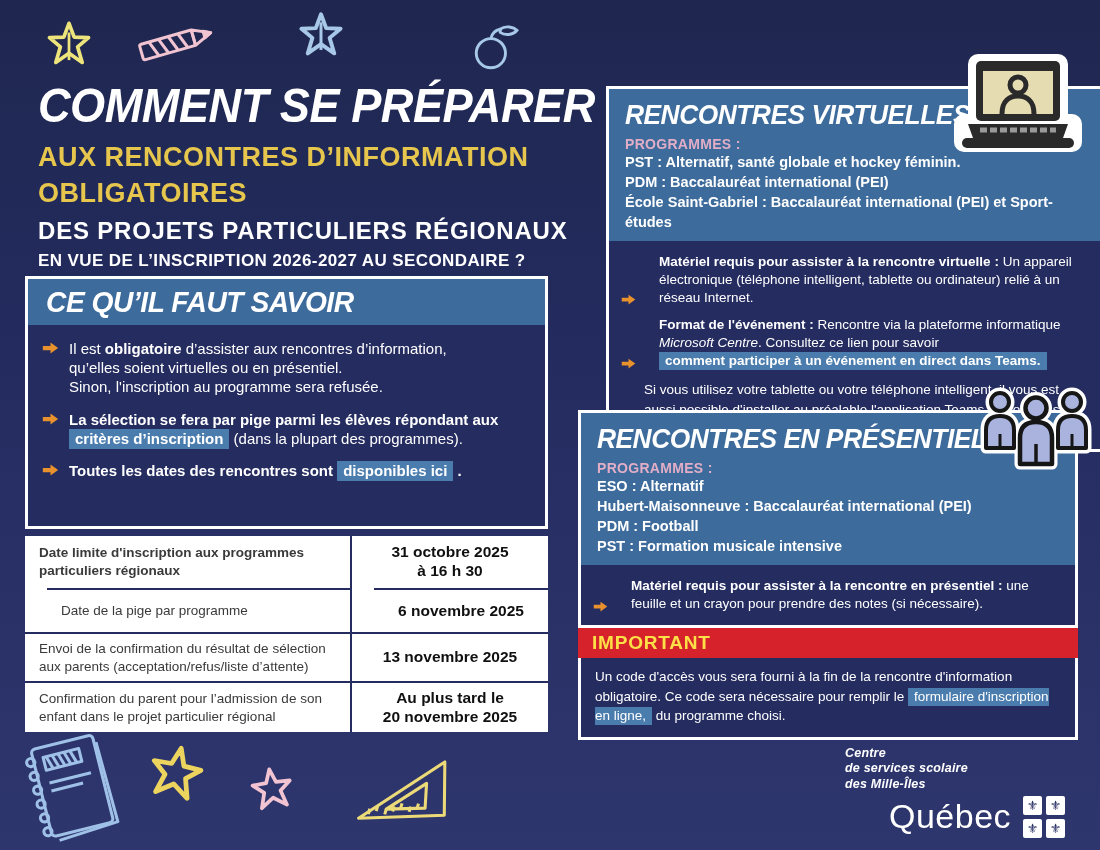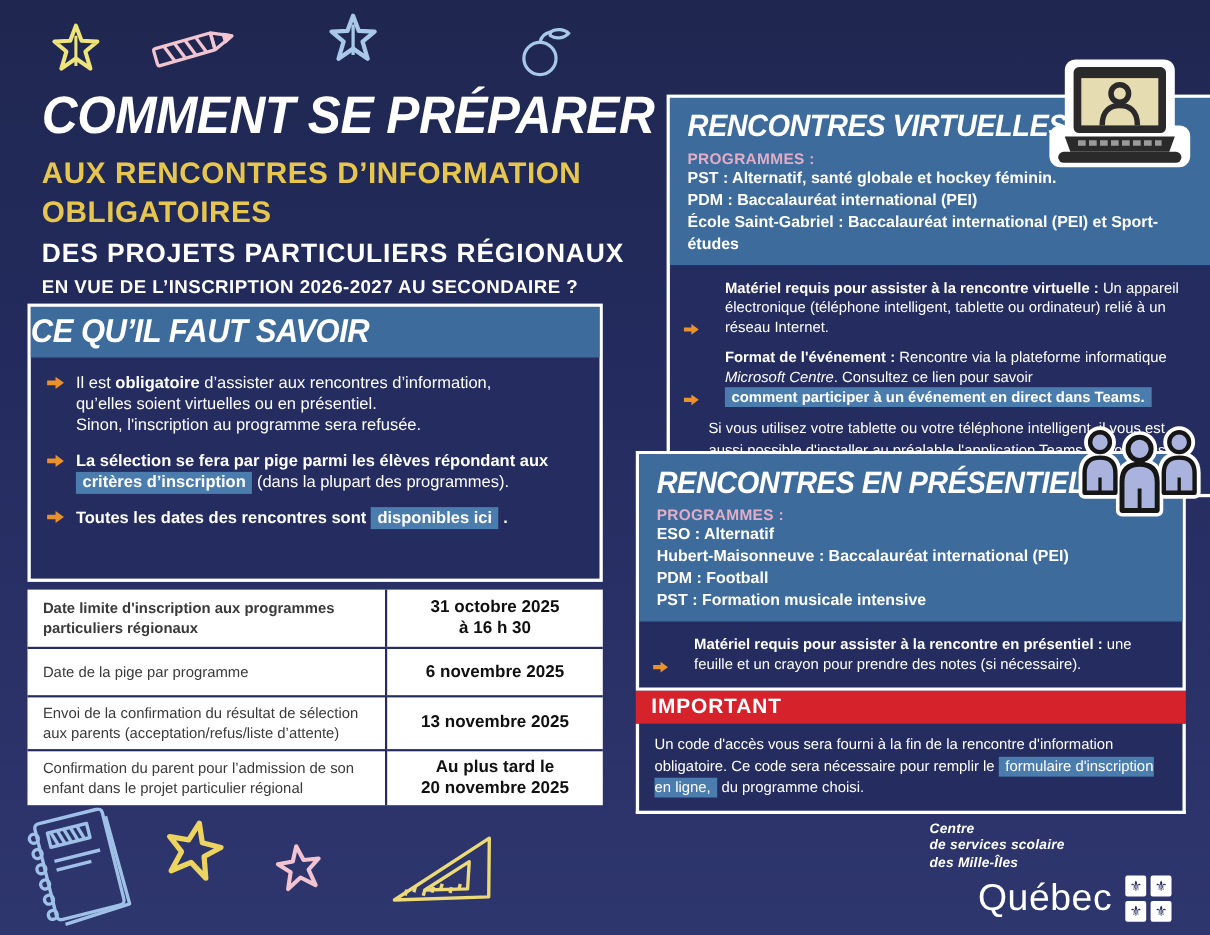--- a/index.html
+++ b/index.html
@@ -21,49 +21,49 @@
   
   .hdr-title { font-size: 48px; }
   .hdr-sub1 { color:#e7c64d; font-weight:800; font-size:27px; line-height:1.32; letter-spacing:.5px; margin-top:10px; }
   .hdr-sub3 { color:#fff; font-weight:800; font-size:24px; letter-spacing:.8px; margin-top:6px; }
   .hdr-sub4 { color:#fff; font-weight:800; font-size:17px; letter-spacing:.4px; margin-top:6px; }
 
   
   .panel { border:3px solid #ffffff; background:#242c60; }
   .band { background:#3d6b9c; }
 
-  .know-band { height:46px; display:flex; align-items:center; }
+  .know-band { height:46px; display:flex; align-items:center; padding-left:18px; }
   .know-band .disp { font-size:30px; }
   .know-body { padding:14px 14px 6px 14px; color:#fff; font-size:15px; line-height:1.28; }
 
   .bul { display:flex; gap:10px; margin-bottom:13px; }
   .bul svg { flex:0 0 auto; margin-top:2px; }
   .b { font-weight:700; }
   .lk { background:#4a7cae; color:#fff; padding:1px 6px 2px; font-weight:700; }
 
   
   .sched { background:#ffffff; width:523px; display:grid; grid-template-columns:327px 1fr; }
   .sched .cell { border-top:2px solid #242c60; padding:6px 14px; display:flex; flex-direction:column; justify-content:center; }
   .sched .cell.first { border-top:none;font-weight:bold; }
   .sched .lab { border-right:2px solid #242c60; color:#3a3a3a; font-size:13.5px; line-height:1.3; }
   .sched .date { align-items:center; text-align:center; color:#101010; font-weight:700; font-size:15.5px; line-height:1.2; }
-  .r1 { min-height:52px; } .r2 { min-height:44px; } .r3 { min-height:48px; } .r4 { min-height:51px; }
+  .r1 { min-height:52px; } .r2 { min-height:44px;margin-left:22px; } .r3 { min-height:48px; } .r4 { min-height:51px; }
 
   
   .rbox-band { padding:12px 16px 9px 16px; }
   .rbox-band .disp { font-size:28px; }
   .prog-label { color:#e2aec7; font-weight:700; font-size:14px; margin-top:7px; letter-spacing:.3px; }
   .prog-line { color:#fff; font-weight:700; font-size:14.5px; line-height:1.38; }
   .rbox-body { padding:12px 14px 10px 12px; color:#fff; font-size:13.5px; line-height:1.32; }
   .rbox-body .bul { margin-bottom:10px; gap:23px;align-items:flex-end; }
   .note { margin-left:23px; margin-top:9px; line-height:1.46; }
 
   
   .imp-band { background:#d6232b; height:30px; display:flex; align-items:center; padding-left:14px; }
-  .imp-band .t { color:#ffffff; font-weight:900; font-size:19px; letter-spacing:.8px; }
+  .imp-band .t { color:#fde047; font-weight:900; font-size:19px; letter-spacing:.8px; }
   .imp-body { border:3px solid #fff; border-top:none; background:#242c60; color:#fff;
               font-size:13.5px; line-height:1.45; padding:9px 14px 11px 14px; }
 
   
   .org { color:#fff; font-weight:800; font-style:italic; font-size:12.5px; line-height:1.22; letter-spacing:.2px; }
   .qrow { display:flex; align-items:center; gap:12px; margin-top:4px; margin-left:44px; }
   .qword { color:#fff; font-size:34px; letter-spacing:.5px; }
   .flag { display:grid; grid-template-columns:19px 19px; grid-gap:4px; }
   .flag div { width:19px; height:19px; background:#fff; border-radius:2px; color:#242c60;
               font-size:13px; display:flex; align-items:center; justify-content:center; }

